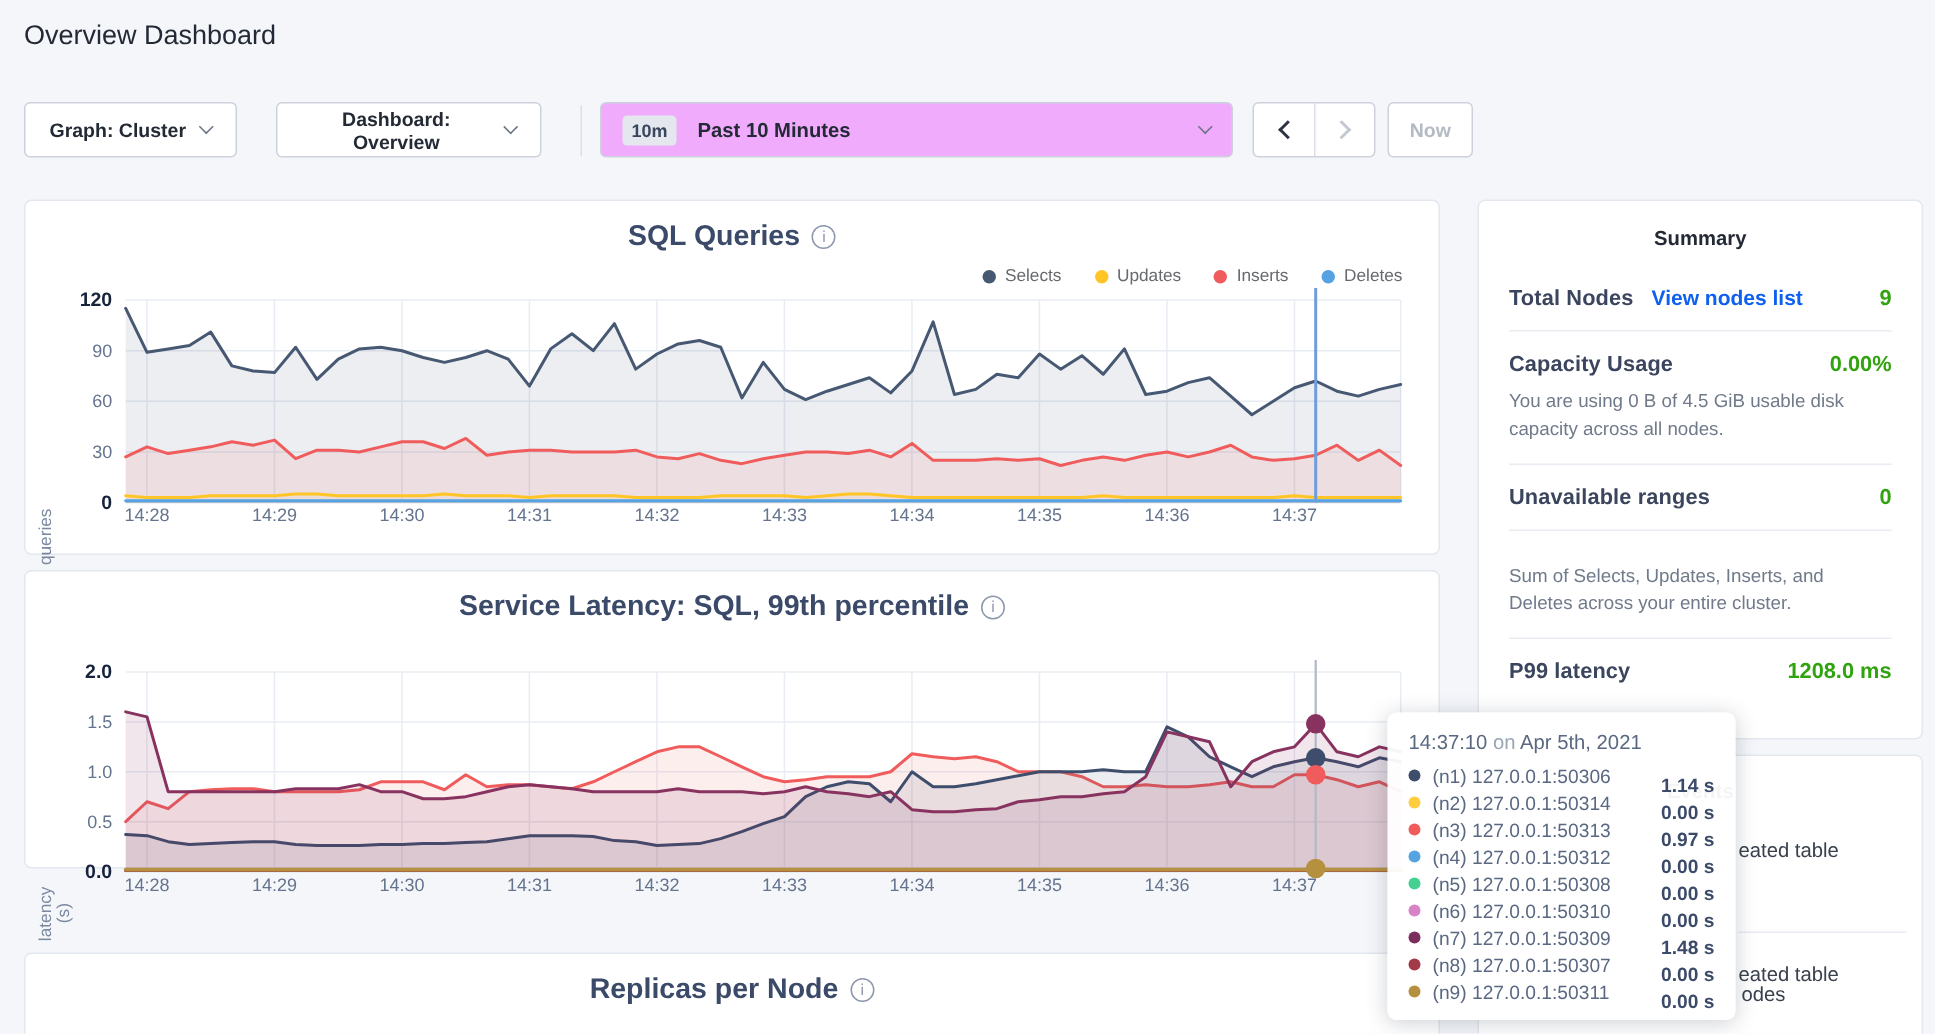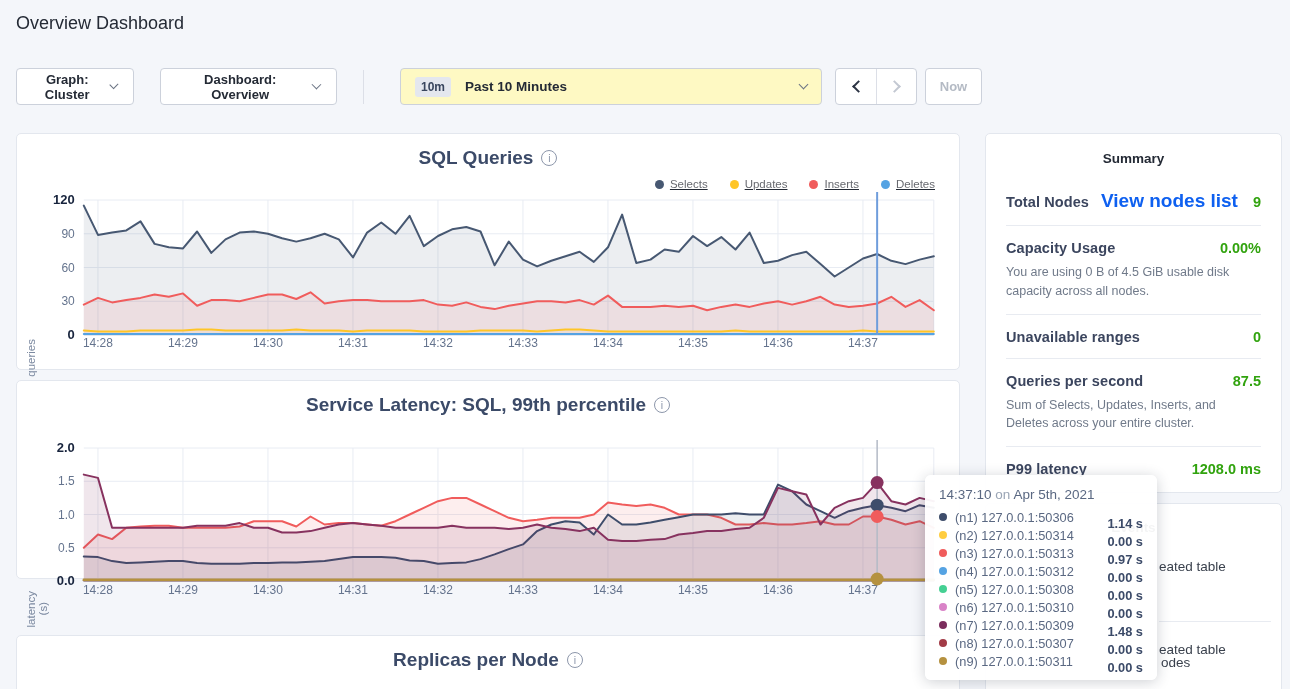--- a/index.html
+++ b/index.html
@@ -4,61 +4,61 @@
 <style>
   * { margin:0; padding:0; box-sizing:border-box; }
   html,body { width:1290px; height:689px; }
   body { font-family:"Liberation Sans", sans-serif; background:#f4f6fa; position:relative; overflow:hidden; color:#242a35; }
 
   .page-title { position:absolute; left:16px; top:13px; font-size:18px; font-weight:500; color:#242a35; }
 
   
   .toolbar { position:absolute; left:16px; top:68px; height:37px; display:flex; align-items:center; }
   .dd-btn { height:37px; background:#fff; border:1px solid #ccd1db; border-radius:4px; display:flex; align-items:center; gap:10px; padding:0 16px; font-size:13px; font-weight:700; color:#242a35; cursor:pointer; }
-  .dd-btn.graph { width:118px; justify-content:center; }
+  .dd-btn.graph { width:142px; justify-content:center; }
   .dd-btn.dash { margin-left:26px; width:177px; justify-content:center; }
   .chev { display:inline-block; width:7px; height:7px; border-right:1.6px solid #6b7484; border-bottom:1.6px solid #6b7484; transform:rotate(45deg); margin-top:-4px; }
   .tb-divider { width:1px; height:34px; background:#dcdfe7; margin-left:26px; }
-  .time-picker { margin-left:36px; width:422px; height:37px; background:#fef9c3; border:1px solid #ccd1db; border-radius:4px; display:flex; align-items:center; padding:0 14px; cursor:pointer; }
+  .time-picker { margin-left:12px; width:422px; height:37px; background:#f0abfc; border:1px solid #ccd1db; border-radius:4px; display:flex; align-items:center; padding:0 14px; cursor:pointer; }
   .time-badge { background:#e4e7ee; color:#39465e; font-size:12px; font-weight:700; border-radius:3px; padding:3px 6px; }
   .time-label { margin-left:14px; font-size:13.5px; font-weight:700; color:#242a35; }
   .time-picker .chev { margin-left:auto; }
   .arrow-group { margin-left:13px; display:flex; border:1px solid #ccd1db; border-radius:4px; background:#fff; height:37px; }
   .arrow-btn { width:40px; display:flex; align-items:center; justify-content:center; cursor:pointer; }
   .arrow-btn + .arrow-btn { border-left:1px solid #dcdfe7; }
   .arr { display:inline-block; width:9px; height:9px; border-right:2.4px solid #2c3444; border-bottom:2.4px solid #2c3444; }
   .arr.left  { transform:rotate(135deg); margin-left:4px; }
   .arr.right { transform:rotate(-45deg); border-color:#c3c8d2; margin-right:4px; }
   .now-btn { margin-left:8px; width:57px; height:37px; background:#fff; border:1px solid #ccd1db; border-radius:4px; color:#b4bac4; font-size:13px; font-weight:700; display:flex; align-items:center; justify-content:center; cursor:default; }
 
   
   .card { position:absolute; background:#fff; border:1px solid #e3e7ee; border-radius:5px; }
   #card-sql { left:16px; top:133px; width:944px; height:237px; }
   #card-lat { left:16px; top:380px; width:944px; height:199px; }
   #card-rep { left:16px; top:635px; width:944px; height:200px; }
   .chart-title-row { position:absolute; top:13px; left:0; right:0; display:flex; justify-content:center; align-items:center; gap:8px; }
   .chart-title { font-size:19px; font-weight:700; color:#3b4a68; }
   .info-icon { width:16px; height:16px; border:1px solid #8d97ab; border-radius:50%; color:#8d97ab; font-size:10.5px; display:inline-flex; align-items:center; justify-content:center; font-style:normal; cursor:pointer; }
-  .legend { position:absolute; top:44px; right:24px; display:flex; gap:22px;text-decoration:underline; }
+  .legend { position:absolute; top:44px; right:24px; display:flex; gap:22px; }
   .legend-item { display:flex; align-items:center; gap:6px; font-size:11.5px; color:#67696f; cursor:pointer; }
   .legend-dot { width:9px; height:9px; border-radius:50%; }
   .ylabel { position:absolute; left:8px; top:0; width:16px; text-align:center; font-size:11.5px; color:#7b89a0; transform:rotate(180deg); writing-mode:vertical-rl; }
   #card-sql .ylabel { top:205px; }
   #card-lat .ylabel { top:210px; }
   svg.chart { position:absolute; left:8px; top:50px; }
 
   
   #card-summary { left:985px; top:133px; width:297px; height:360px; padding:0 20px; }
   .summary-title { text-align:center; padding-top:17px; font-size:13.5px; font-weight:700; color:#242a35; }
   .stats { margin-top:10px; }
   .stat { padding:14px 0 13px; border-bottom:1px solid #e8ebf1; }
   .stat:last-child { border-bottom:none; }
   .stat-head { display:flex; align-items:baseline; }
   .stat-label { font-size:14.5px; font-weight:700; color:#3b455e; letter-spacing:.1px; }
-  .stat-link { font-size:19px; font-weight:700; color:#0e60f0; margin-left:12px; text-decoration:none; cursor:pointer; }
+  .stat-link { font-size:14px; font-weight:700; color:#0e60f0; margin-left:12px; text-decoration:none; cursor:pointer; }
   .stat-value { margin-left:auto; font-size:14.5px; font-weight:700; color:#31a30e; }
   .stat-desc { margin-top:7px; font-size:12.5px; line-height:1.5; color:#707a8a; }
 
   #card-events { left:985px; top:503px; width:297px; height:200px; }
   .events-title { text-align:center; padding-top:16px; font-size:13.5px; font-weight:700; color:#242a35; }
   .ev-frag { position:absolute; font-size:13.5px; color:#3a414d; }
   .ev-frag.f1 { left:173px; top:55px; }
   .ev-frag.f2 { left:173px; top:138px; }
   .ev-frag.f3 { left:175px; top:151px; }
   .ev-divider { position:absolute; left:173px; top:117px; width:112px; height:1px; background:#e8ebf1; }
@@ -253,24 +253,20 @@
         </div>
         <div class="stat-desc">You are using 0 B of 4.5 GiB usable disk capacity across all nodes.</div>
       </div>
       <div class="stat">
         <div class="stat-head">
           <span class="stat-label">Unavailable ranges</span>
           <span class="stat-value">0</span>
         </div>
       </div>
       <div class="stat">
-        <div class="stat-head">
-          <span class="stat-label">Queries per second</span>
-          <span class="stat-value">87.5</span>
-        </div>
         <div class="stat-desc">Sum of Selects, Updates, Inserts, and Deletes across your entire cluster.</div>
       </div>
       <div class="stat">
         <div class="stat-head">
           <span class="stat-label">P99 latency</span>
           <span class="stat-value">1208.0 ms</span>
         </div>
       </div>
     </div>
 </div>

